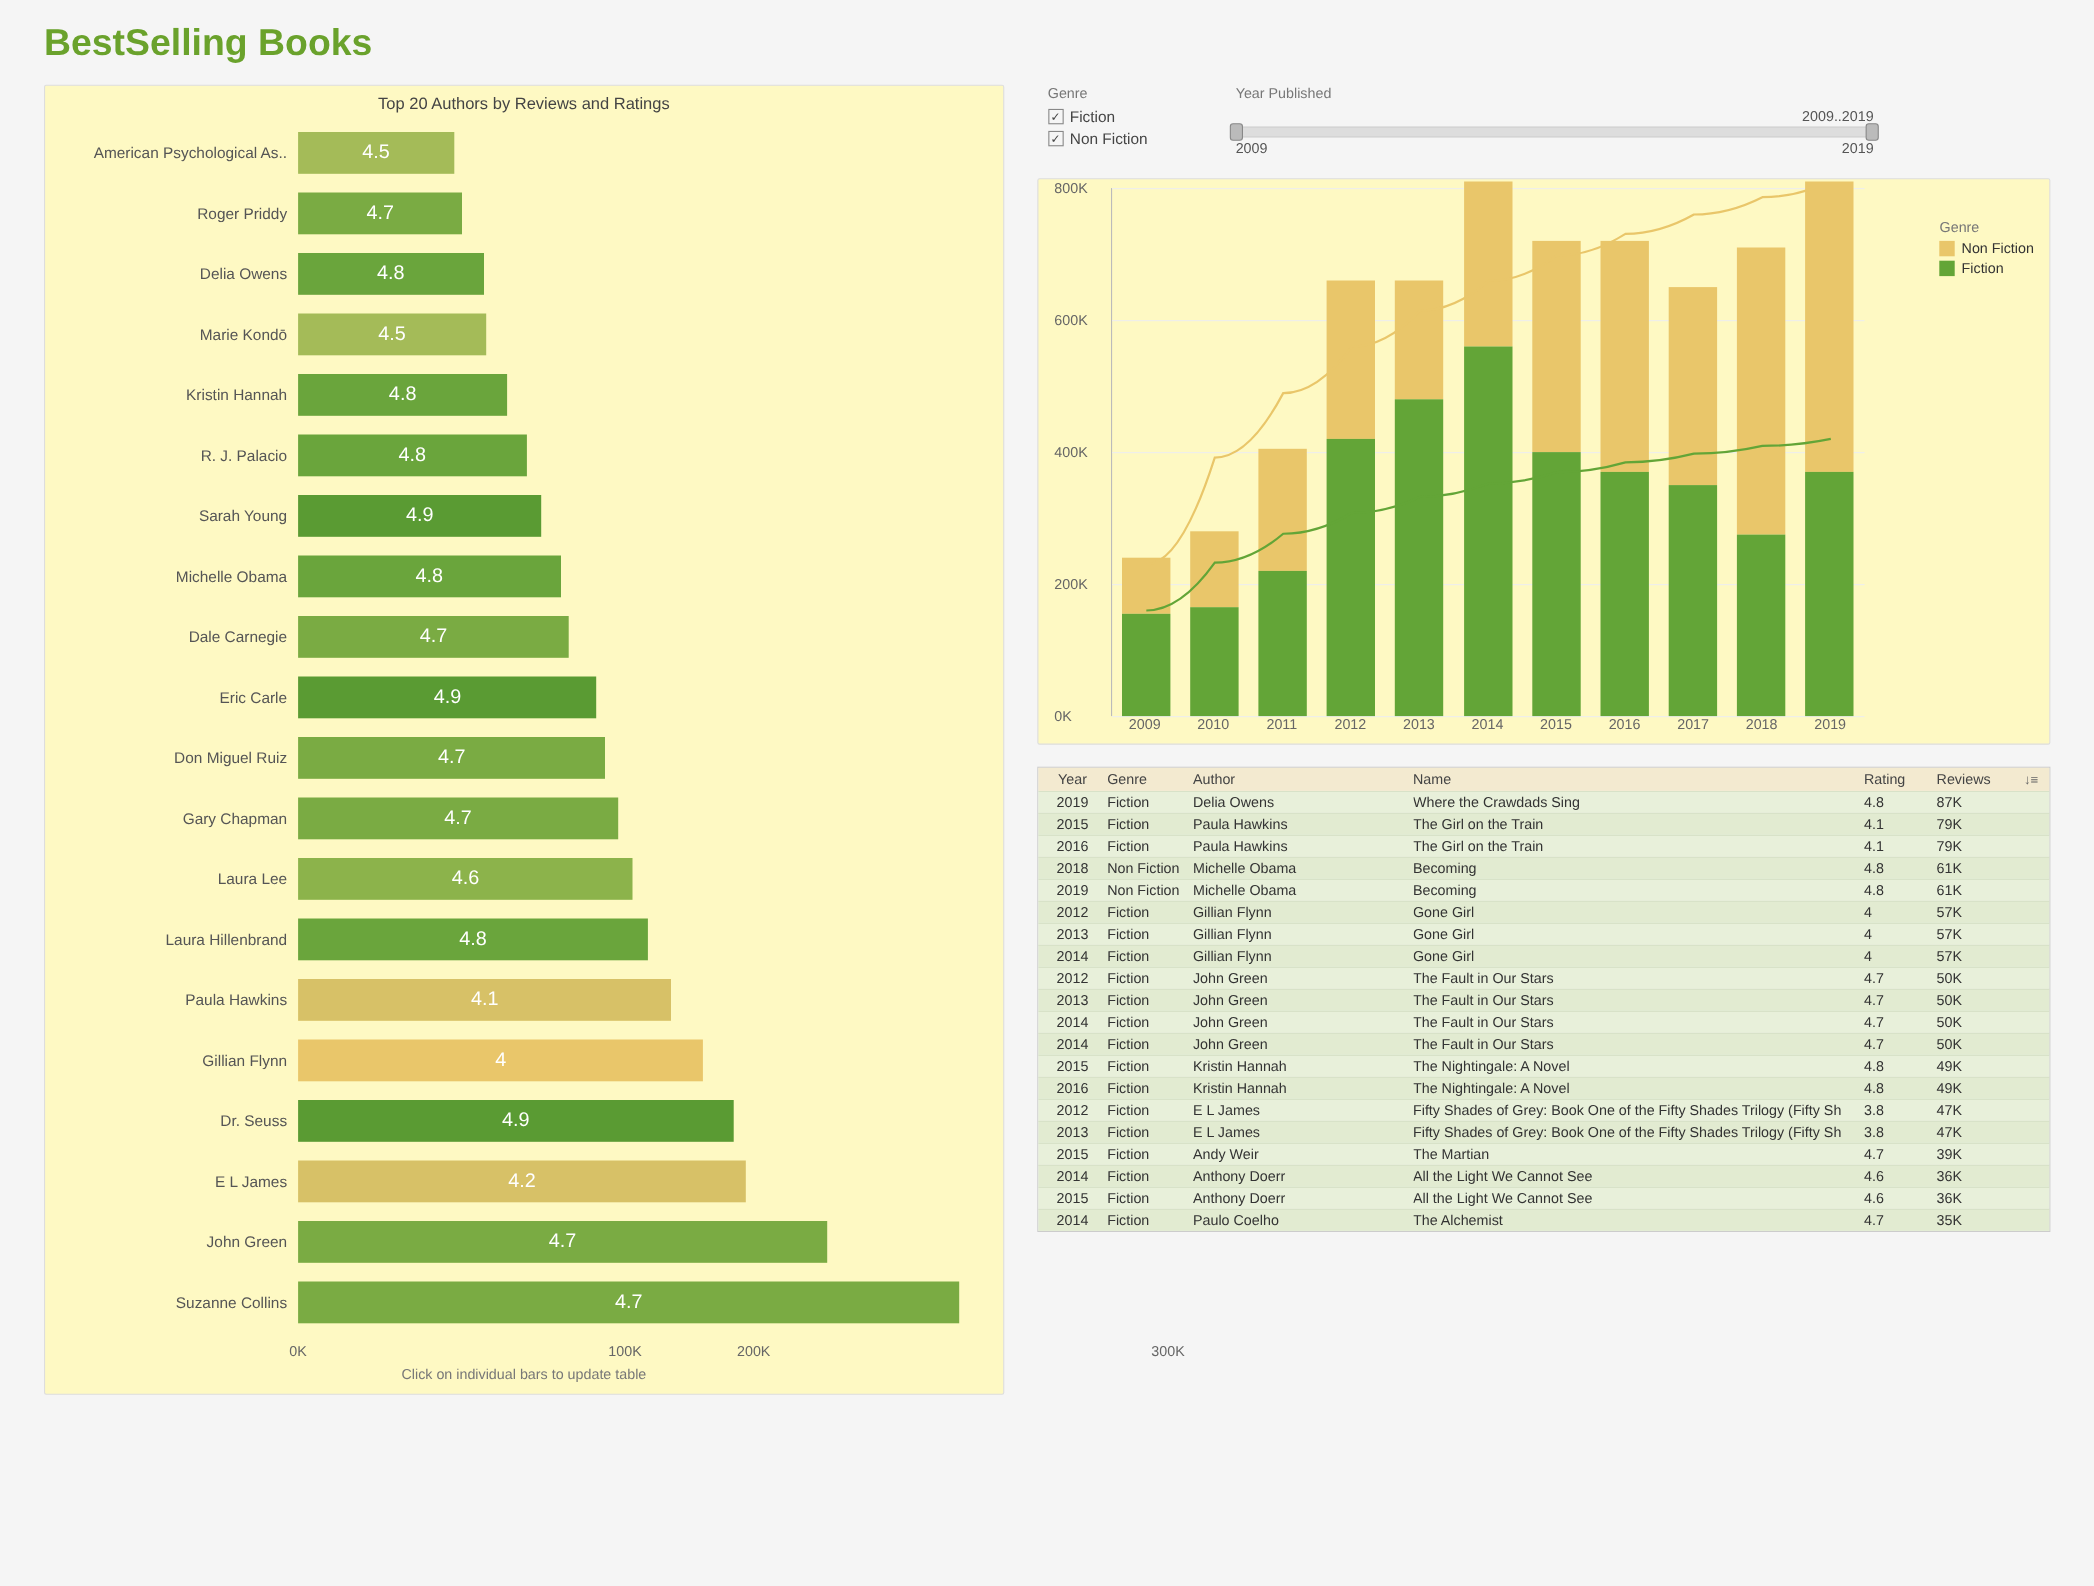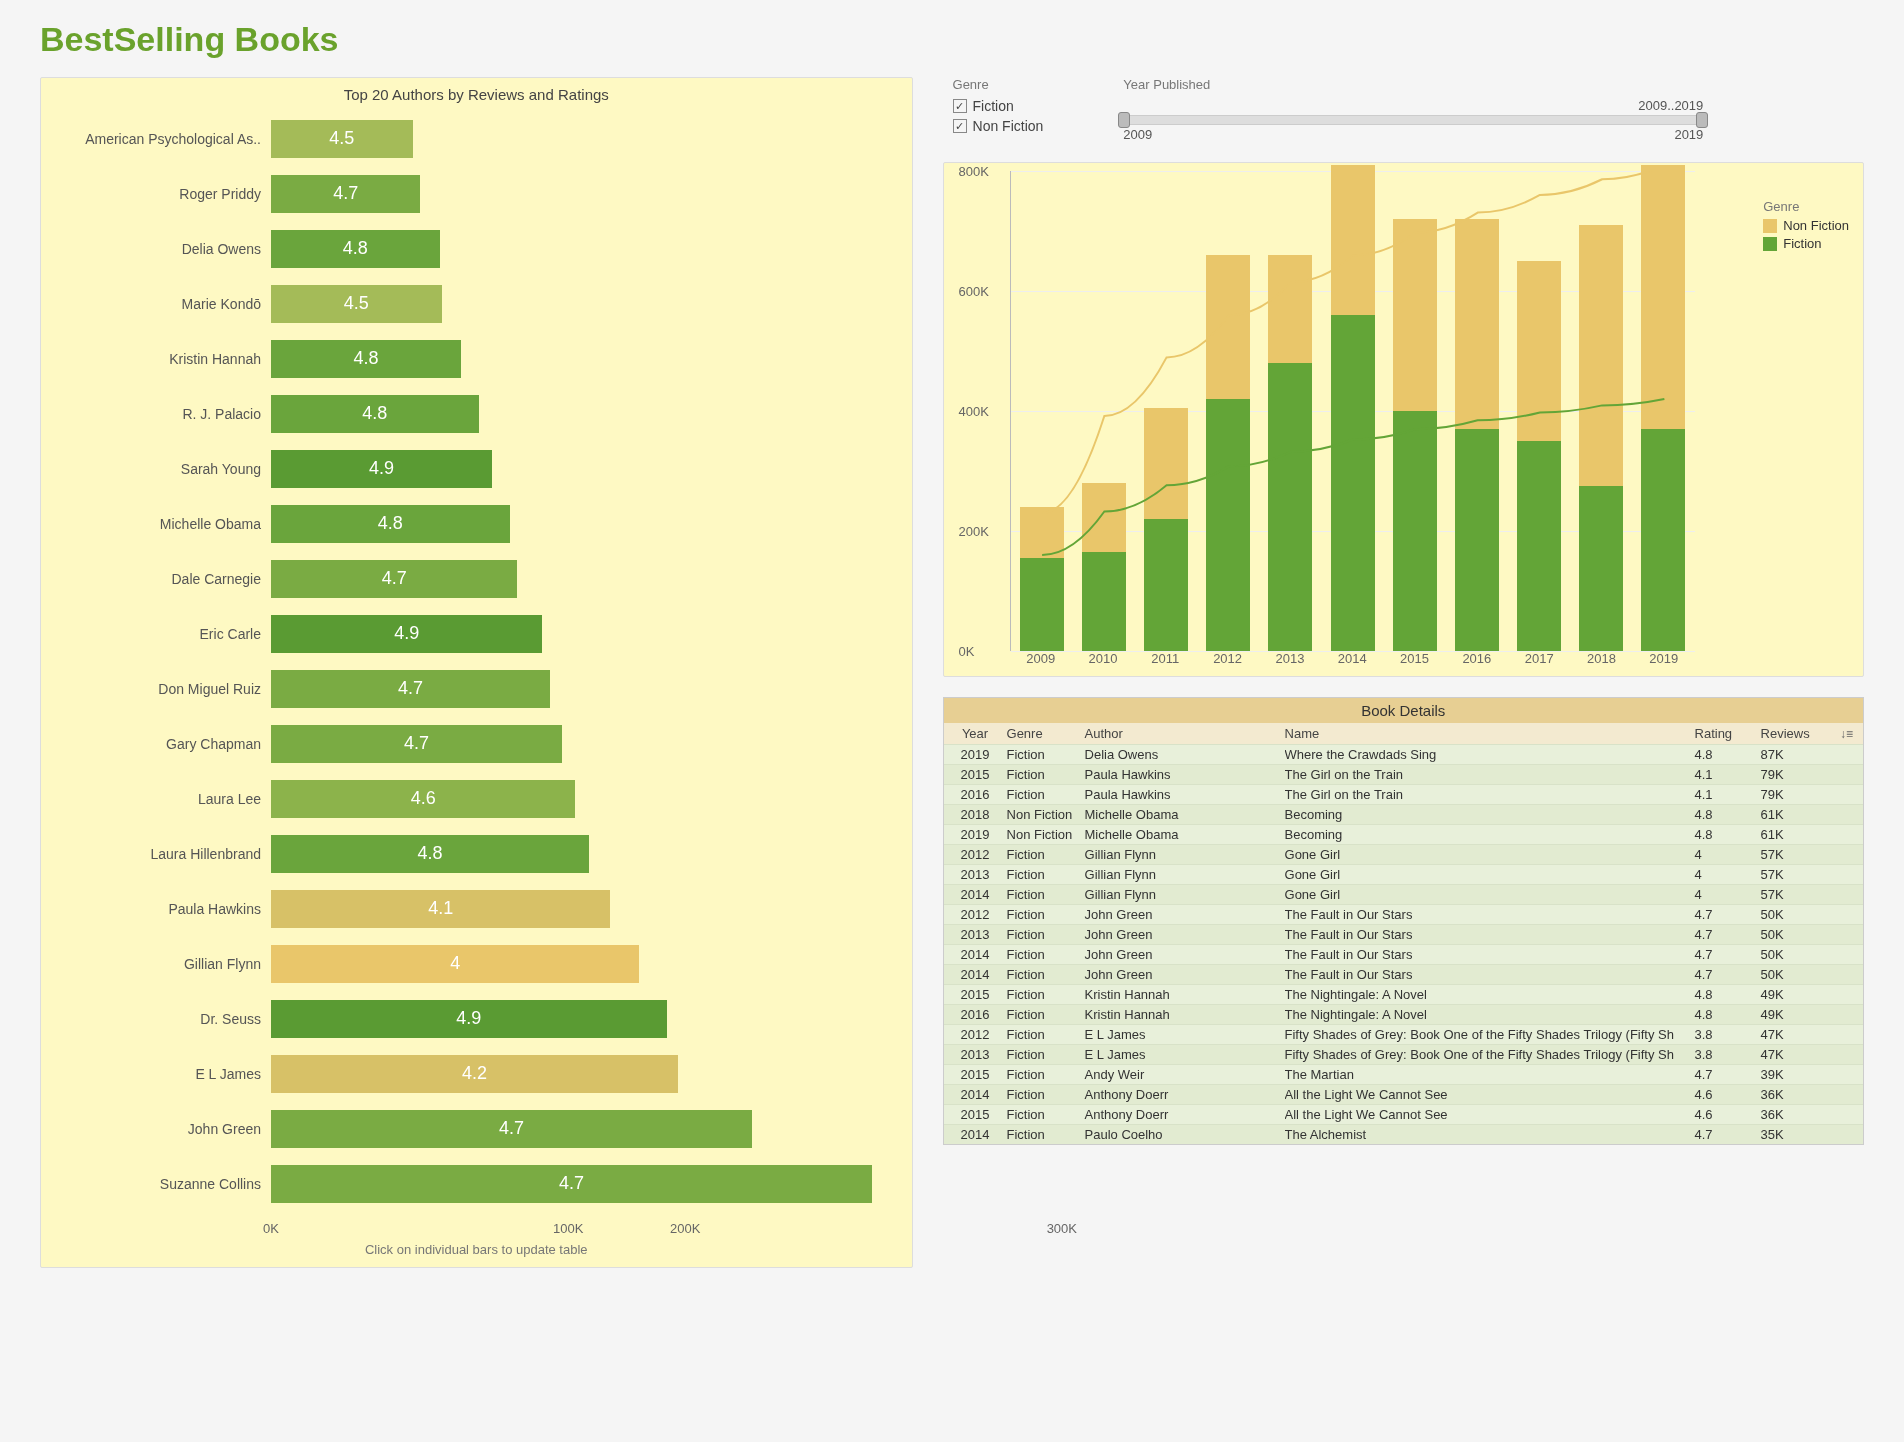--- a/index.html
+++ b/index.html
@@ -349,21 +349,20 @@
           </div>
           <div class="legend-item">
             <span class="swatch" style="background:#63a537"></span>
             <span>Fiction</span>
           </div>
         </div>
       </div>
     </div>
 
     <div class="table-panel">
-      <div class="table-title">Book Details</div>
       <div class="thdr">
         <div class="c-year">Year</div>
         <div class="c-genre">Genre</div>
         <div class="c-author">Author</div>
         <div class="c-name">Name</div>
         <div class="c-rating">Rating</div>
         <div class="c-reviews">Reviews</div>
         <span class="tsort">↓≡</span>
       </div>
       <div class="tbody" id="tbody">

